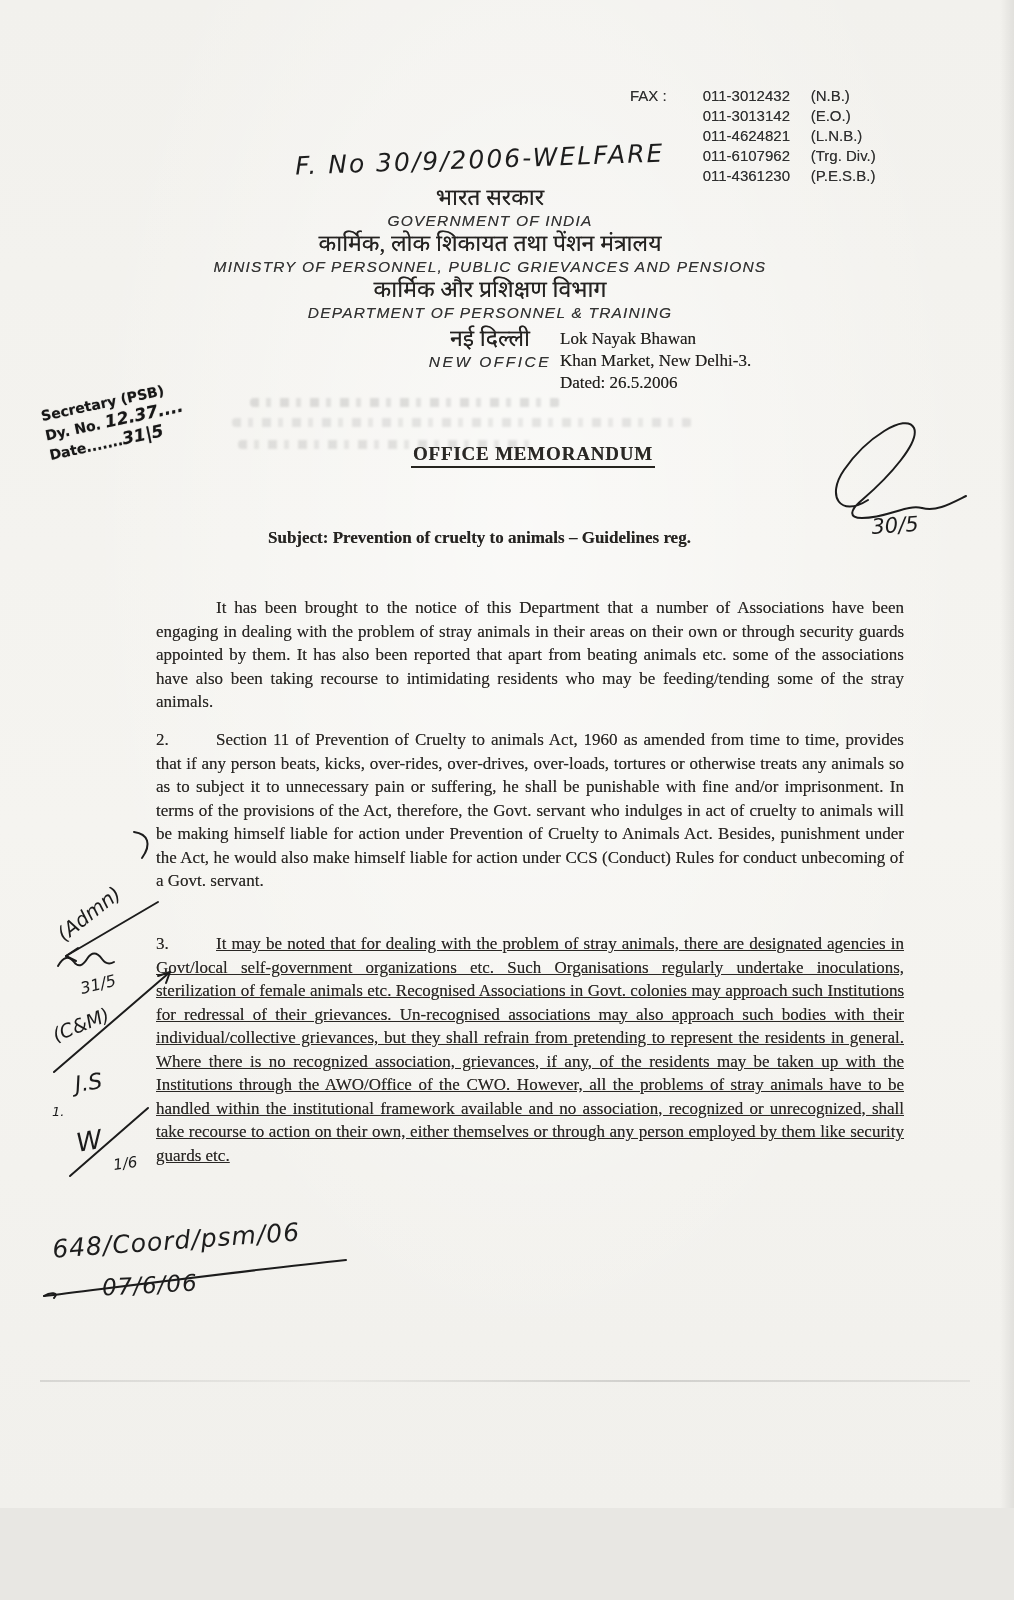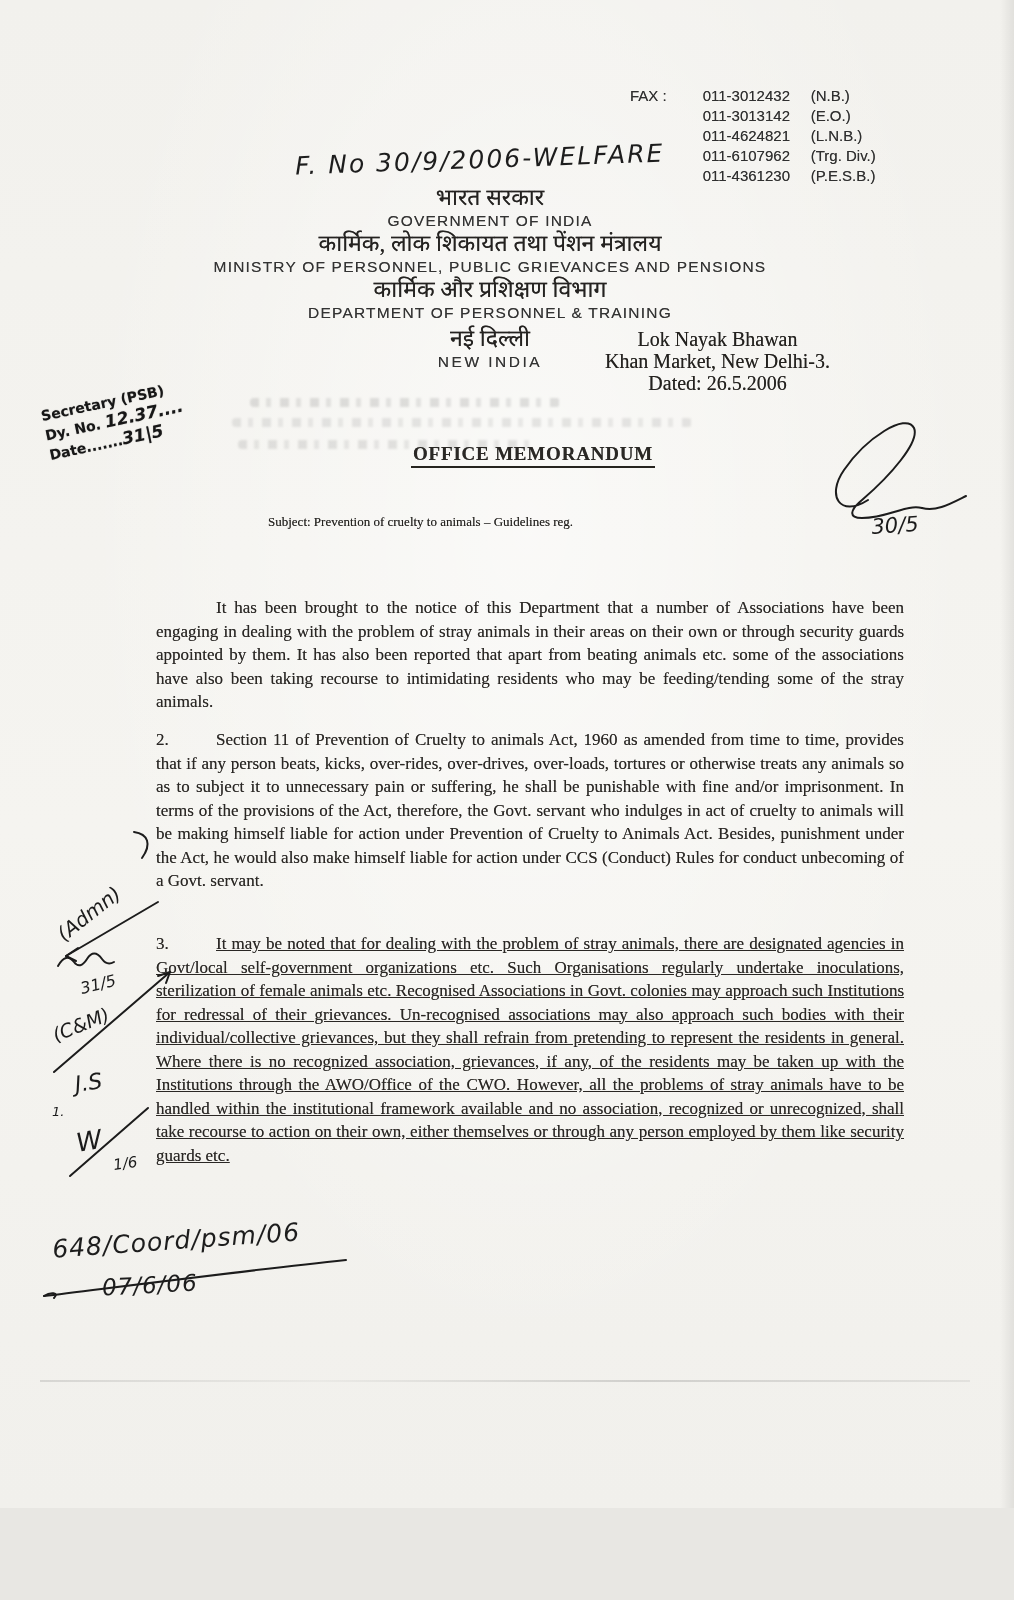--- a/index.html
+++ b/index.html
@@ -18,36 +18,36 @@
   
   .fax{left:630px;top:86px;font-family:"Liberation Sans",sans-serif;font-size:15px;line-height:20px;color:#2f2f2f;display:flex;}
   .fax .lbl{margin-right:10px;}
   .fax .num{display:inline-block;min-width:108px;margin-left:26px;}
   
   .hand{font-family:"DejaVu Sans",sans-serif;font-style:italic;color:#1d1d1d;}
   .fileno{left:295px;top:145px;font-size:25px;transform:rotate(-2deg);letter-spacing:2px;}
   
   .letterhead{left:120px;top:186px;width:740px;text-align:center;}
   .letterhead .hi{font-size:23px;line-height:23px;color:#242220;}
-  .letterhead .en{font-family:"Liberation Sans",sans-serif;font-size:15.5px;line-height:23px;letter-spacing:1.2px;color:#333;}
+  .letterhead .en{font-family:"Liberation Sans",sans-serif;font-size:15.5px;line-height:23px;letter-spacing:1.2px;color:#333;font-style:italic;}
   .letterhead .city-hi{margin-top:3px;}
   .letterhead .city-en{letter-spacing:2.5px;}
   
-  .addr{left:560px;top:328px;width:315px;text-align:center;font-size:20px;line-height:22px;color:#23211e;}
+  .addr{left:560px;top:328px;width:315px;text-align:left;font-size:17px;line-height:22px;color:#23211e;}
   
   .stamp{left:44px;top:392px;transform:rotate(-12deg);font-family:"DejaVu Sans",sans-serif;font-weight:bold;font-size:14px;line-height:19px;color:#171717;text-shadow:0 0 1px rgba(0,0,0,.4);}
   .stamp .hnd{font-style:italic;font-size:17px;}
   
   .smudge{height:9px;border-radius:4px;opacity:.16;filter:blur(1.1px);
     background:repeating-linear-gradient(90deg,#555 0 9px,transparent 9px 16px,#777 16px 21px,transparent 21px 30px);}
   
   .memo-title{left:0;top:443px;width:1014px;text-align:center;margin-left:26px;}
   .memo-title span{font-size:19px;font-weight:bold;letter-spacing:.8px;border-bottom:2.5px solid #26241f;padding:0 2px 2px;}
   
-  .subject{left:268px;top:514px;width:560px;font-size:13px;font-weight:normal;color:#262421;}
+  .subject{left:268px;top:528px;width:560px;font-size:17px;font-weight:bold;color:#262421;}
   
   .para{left:156px;width:748px;font-size:17px;line-height:23.5px;text-align:justify;color:#2a2724;}
   .para .pnum{display:inline-block;width:60px;}
   .p1{top:596px;}
   .p2{top:728px;}
   .p3{top:932px;text-decoration:underline;}
   
   .hand-svg{position:absolute;overflow:visible;}
   .hand-svg path, .hand-svg line{fill:none;stroke:#1c1c1c;stroke-width:2;stroke-linecap:round;}
   .hand-svg text{font-family:"DejaVu Sans",sans-serif;font-style:italic;fill:#1b1b1b;}
@@ -77,21 +77,21 @@
   <div class="abs hand fileno">F. No 30/9/2006-WELFARE</div>
 
   <div class="abs letterhead ink">
     <div class="hi">भारत सरकार</div>
     <div class="en">GOVERNMENT OF INDIA</div>
     <div class="hi">कार्मिक, लोक शिकायत तथा पेंशन मंत्रालय</div>
     <div class="en">MINISTRY OF PERSONNEL, PUBLIC GRIEVANCES AND PENSIONS</div>
     <div class="hi">कार्मिक और प्रशिक्षण विभाग</div>
     <div class="en">DEPARTMENT OF PERSONNEL &amp; TRAINING</div>
     <div class="hi city-hi">नई दिल्ली</div>
-    <div class="en city-en">NEW INDIA</div>
+    <div class="en city-en">NEW OFFICE</div>
   </div>
 
   <div class="abs addr ink">
     <div>Lok Nayak Bhawan</div>
     <div>Khan Market, New Delhi-3.</div>
     <div>Dated: 26.5.2006</div>
   </div>
 
   <div class="abs stamp">
     <div>Secretary (PSB)</div>

